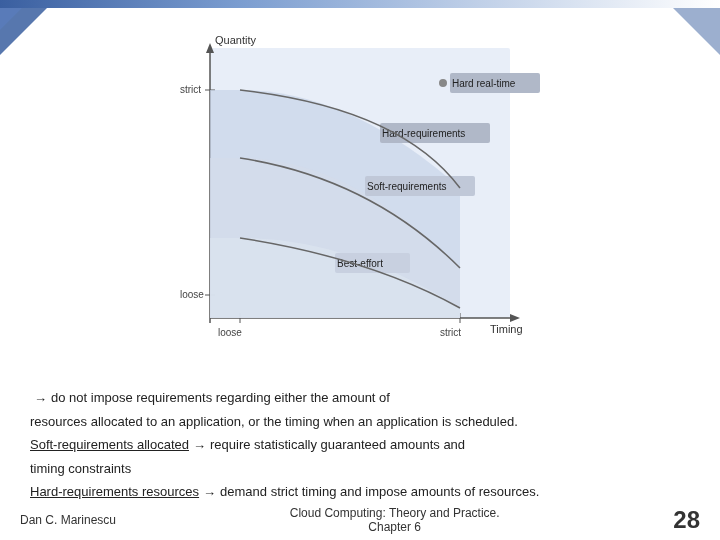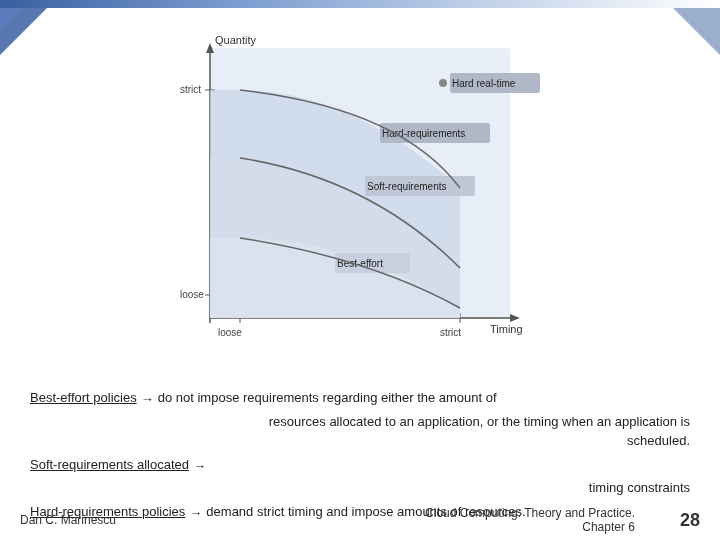--- a/index.html
+++ b/index.html
@@ -76,47 +76,45 @@
     .arrow-symbol {
       margin: 0 4px;
       flex-shrink: 0;
     }
 
     .policy-desc {
       flex: 1;
     }
 
     .policy-indent {
-      margin-left: 175px;
       margin-bottom: 4px;
       line-height: 1.5;
-      text-align: right;
     }
 
     
     .footer {
       position: absolute;
       bottom: 6px;
       left: 0; right: 0;
       display: flex;
       justify-content: space-between;
       align-items: center;
       padding: 0 20px;
       font-size: 12px;
       color: #333;
       gap: 45px;
     }
 
     .footer-center {
-      text-align: right;
+      text-align: center;
       flex: 1;
     }
 
     .footer-right {
-      font-size: 18px;
+      font-size: 24px;
       font-weight: bold;
     }
 
     
     .deco-topleft {
       position: absolute;
       top: 0; left: 0;
       width: 55px; height: 55px;
       overflow: hidden;
     }
@@ -200,34 +198,34 @@
 
         <path d="M 90 210 Q 220 230 310 280" stroke="#666" stroke-width="1.5" fill="none"></path>
 
       </svg>
     </div>
   </div>
 
   <div class="text-section">
 
     <div class="policy-line">
-      <span class="policy-name">Best-effort policies</span>
       <span class="arrow-symbol">→</span>
       <span class="policy-desc">do not impose requirements regarding either the amount of</span>
     </div>
     <div class="policy-indent">resources allocated to an application, or the timing when an application is scheduled.</div>
 
     <div class="policy-line">
       <span class="policy-name">Soft-requirements allocated</span>
       <span class="arrow-symbol">→</span>
+      <span class="policy-desc">require statistically guaranteed amounts and</span>
     </div>
     <div class="policy-indent">timing constraints</div>
 
     <div class="policy-line">
-      <span class="policy-name">Hard-requirements policies</span>
+      <span class="policy-name">Hard-requirements resources</span>
       <span class="arrow-symbol">→</span>
       <span class="policy-desc">demand strict timing and impose amounts of resources.</span>
     </div>
   </div>
 
 </div>
 
 <div class="footer">
   <div>Dan C. Marinescu</div>
   <div class="footer-center">

